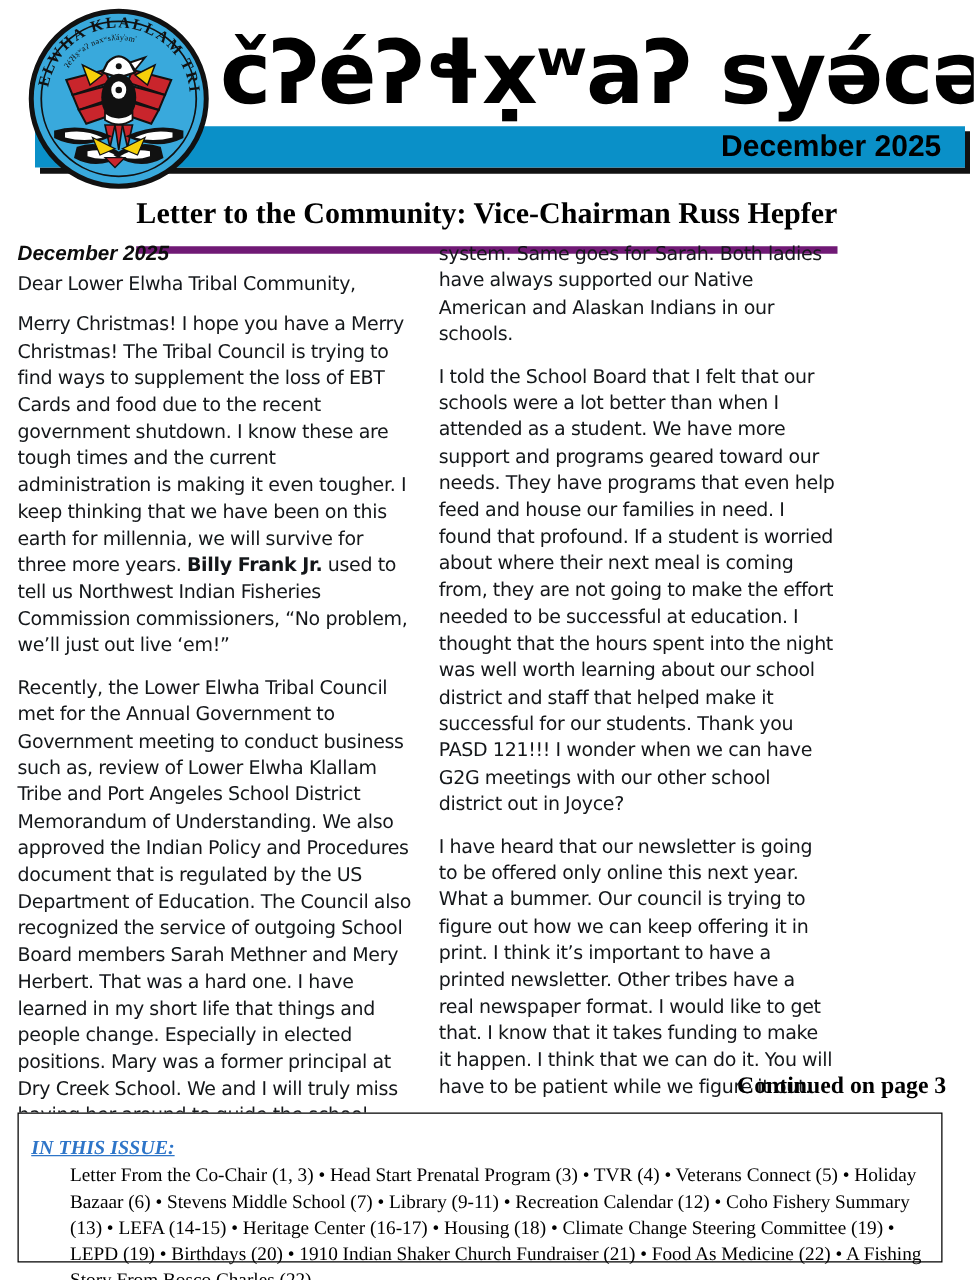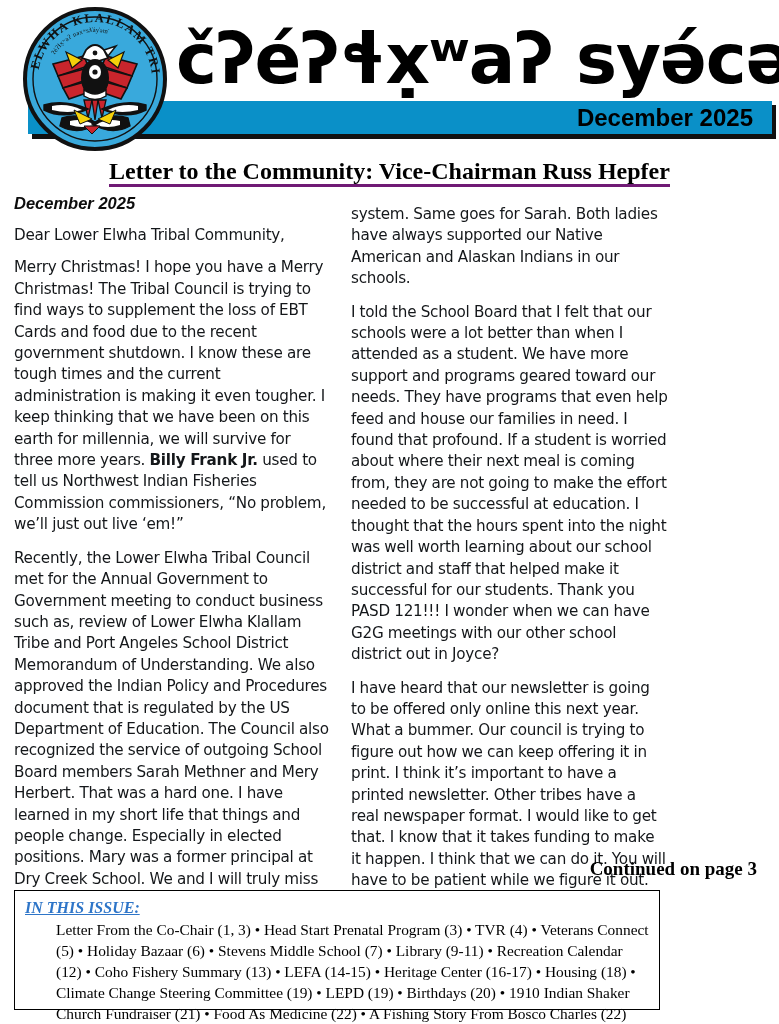--- a/index.html
+++ b/index.html
@@ -70,22 +70,22 @@
   .headline {
     margin:8px 0 0 0;
     text-align:center;
     font-family:"Liberation Serif", serif;
     font-weight:bold;
     font-size:24px;
     line-height:30px;
     color:#000;
   }
   .headline span {
-    border-bottom:3px solid #701a75;
-    padding-bottom:0;
+    border-bottom:6px solid #701a75;
+    padding-bottom:13px;
   }
 
   
   .columns {
     position:absolute;
     left:0; top:193px;
     width:682px;
     display:flex;
     gap:0px;
   }
@@ -98,21 +98,21 @@
   .dateline {
     font-family:"Liberation Sans", sans-serif;
     font-weight:bold;
     font-style:italic;
     font-size:16.5px;
     line-height:21px;
     margin:0 0 3px 0;
     color:#0d0d0d;
   }
   p.body {
-    margin:11px 0 12px 0;
+    margin:0 0 12px 0;
     font-family:"DejaVu Sans", sans-serif;
     font-size:15.2px;
     line-height:21.4px;
     color:#14171a;
     text-align:left;
     letter-spacing:-0.25px;
     word-spacing:-0.2px;
   }
   p.body.tight { margin-bottom:11px; }
   p.body b { font-weight:bold;text-align:right; }
@@ -123,24 +123,24 @@
     font-family:"Liberation Serif", serif;
     font-weight:bold;
     font-size:19px;
     color:#000;
   }
 
   
   .issue-box {
     position:absolute;
     left:14px; top:890px;
-    width:646px; height:120px;
+    width:740px; height:120px;
     border:1.5px solid #000;
     background:#fff;
-    padding:7px 10px 6px 10px;
+    padding:18px 10px 6px 10px;
   }
   .issue-title {
     font-family:"Liberation Serif", serif;
     font-style:italic;
     font-weight:bold;
     font-size:16px;
     line-height:19px;
     color:#2e75c8;
     text-decoration:underline;
     margin-bottom:2px;

